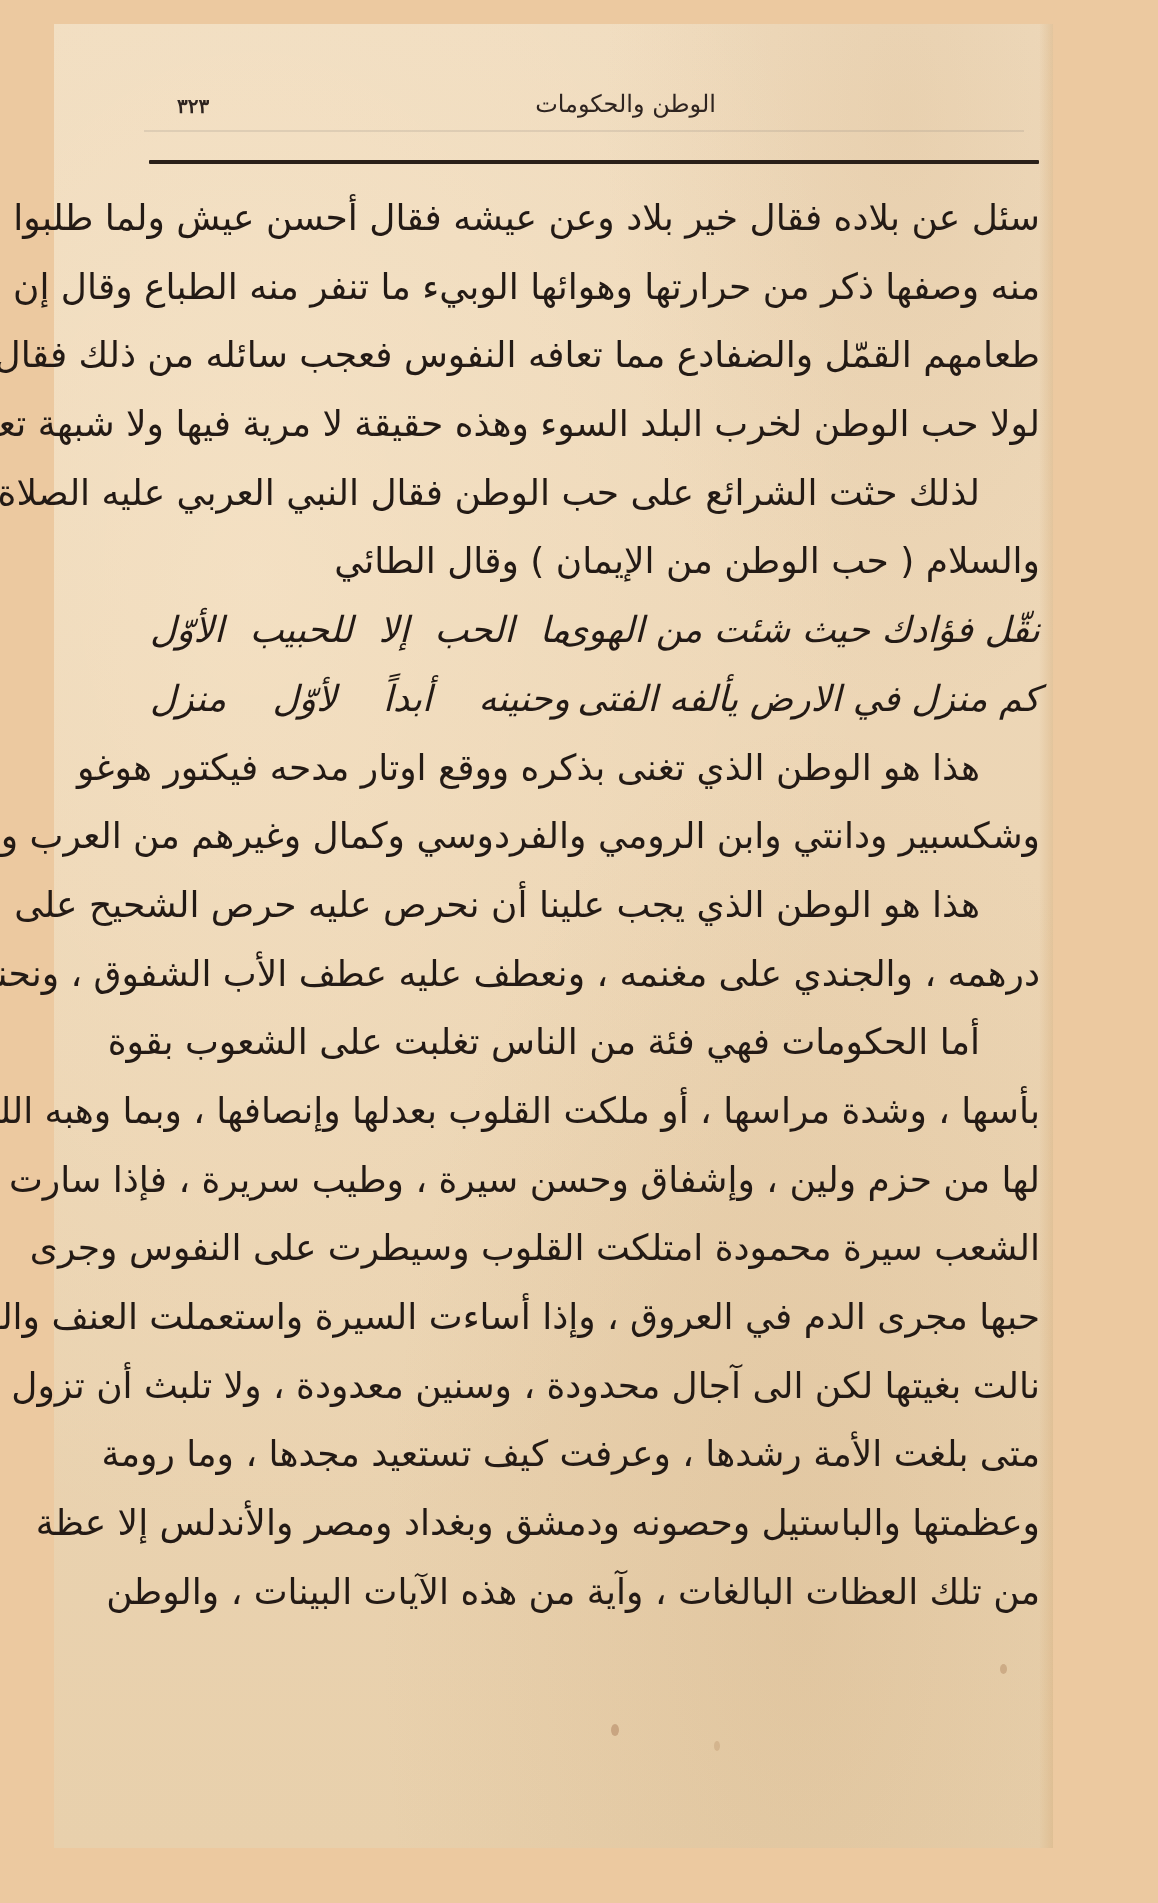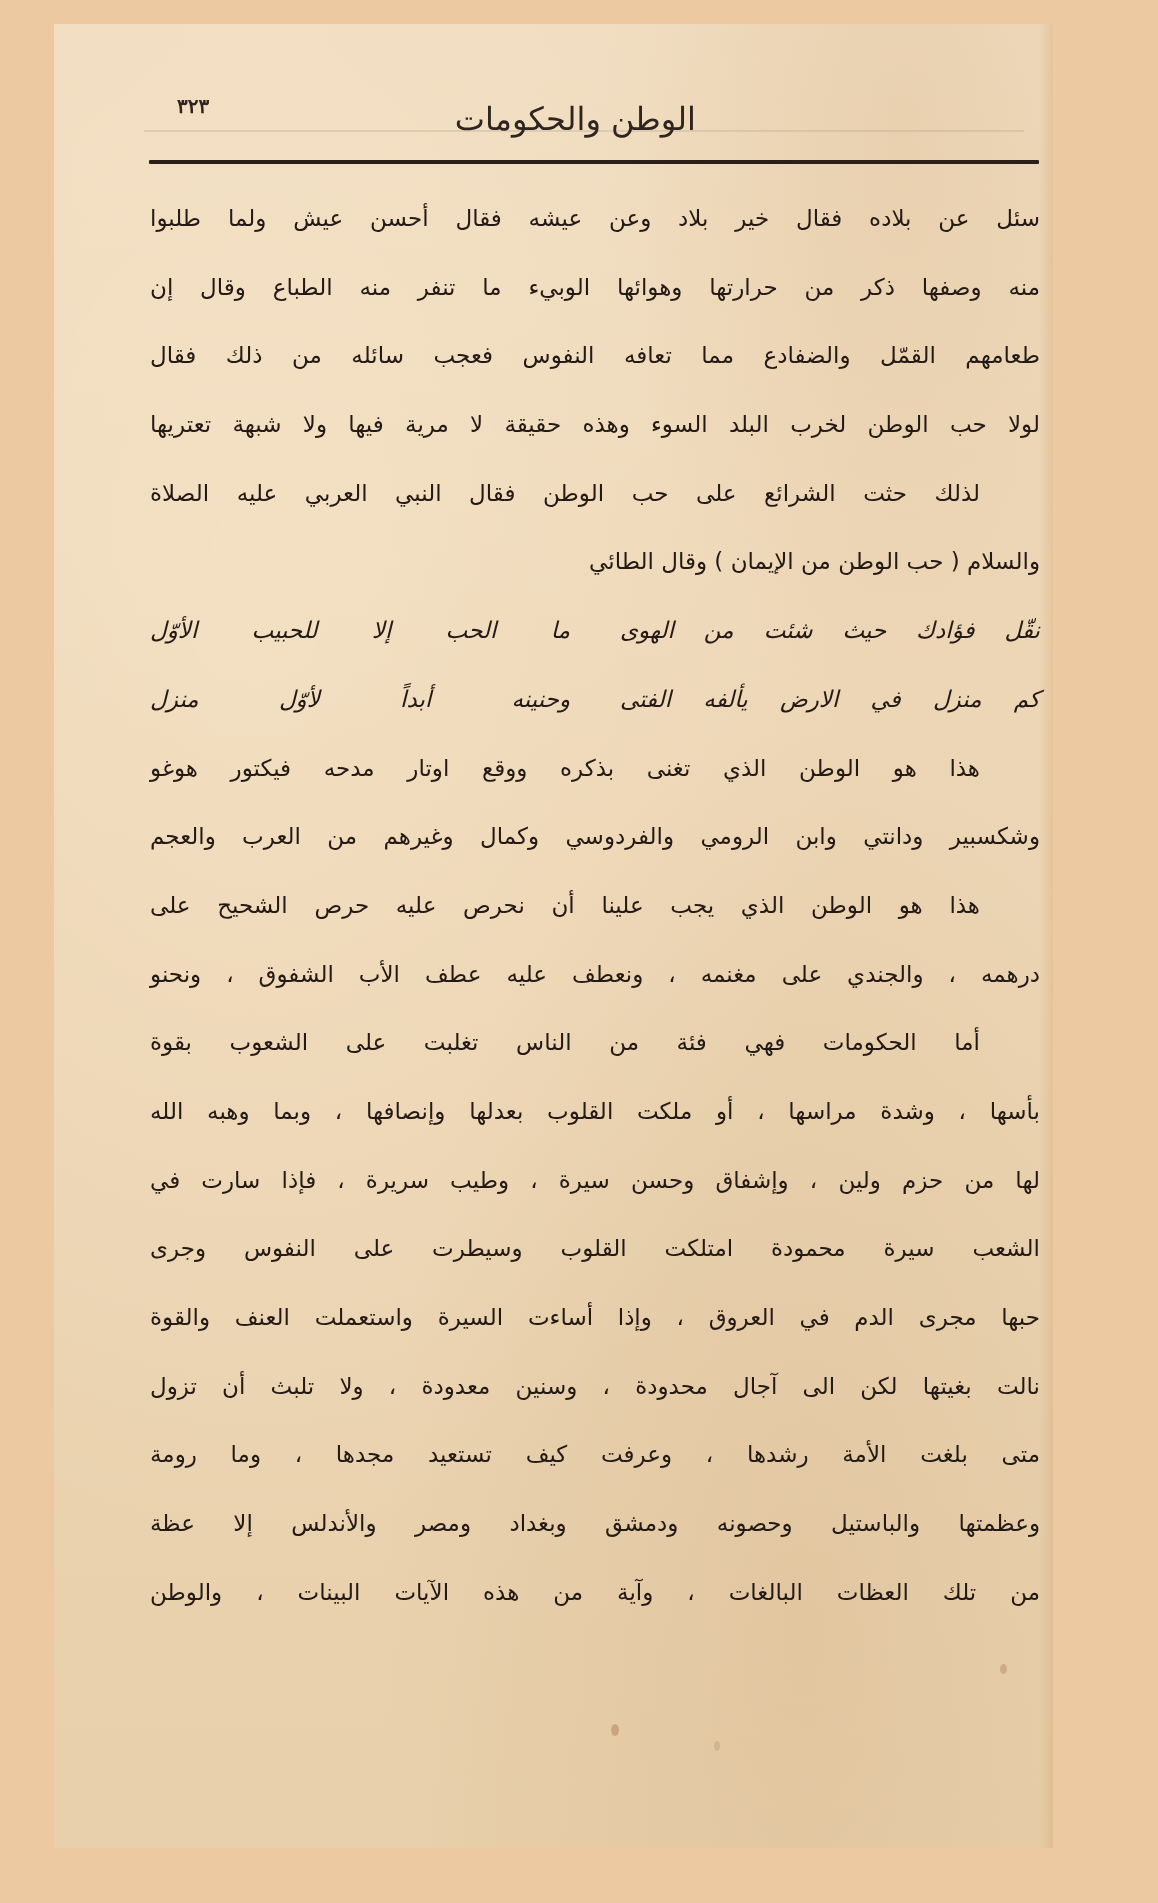--- a/index.html
+++ b/index.html
@@ -45,27 +45,26 @@
     .running-head {
       position: absolute;
       left: 95px;
       top: 60px;
       width: 895px;
       height: 52px;
       direction: rtl;
     }
     .running-title {
       position: absolute;
-      right: 348px;
+      right: 328px;
       top: 6px;
       font-family: "DejaVu Serif", serif;
-      font-size: 32px;
+      font-size: 24px;
       color: #2e2420;
       white-space: nowrap;
-      margin-top: 10px;
     }
     .page-number {
       position: absolute;
       left: 28px;
       top: 10px;
       font-family: "DejaVu Serif", serif;
       font-size: 20px;
       font-weight: bold;
       color: #2e2420;
       direction: rtl;
@@ -80,21 +79,21 @@
       border-radius: 1px;
     }
     .body-text {
       position: absolute;
       left: 96px;
       top: 160px;
       width: 890px;
       direction: rtl;
       color: #231a15;
       font-family: "DejaVu Sans", sans-serif;
-      font-size: 23px;
+      font-size: 36px;
     }
     .line {
       height: 68.7px;
       line-height: 68.7px;
       white-space: nowrap;
       text-align: justify;
       text-align-last: justify;
     }
     .line.indent {
       padding-right: 60px;

